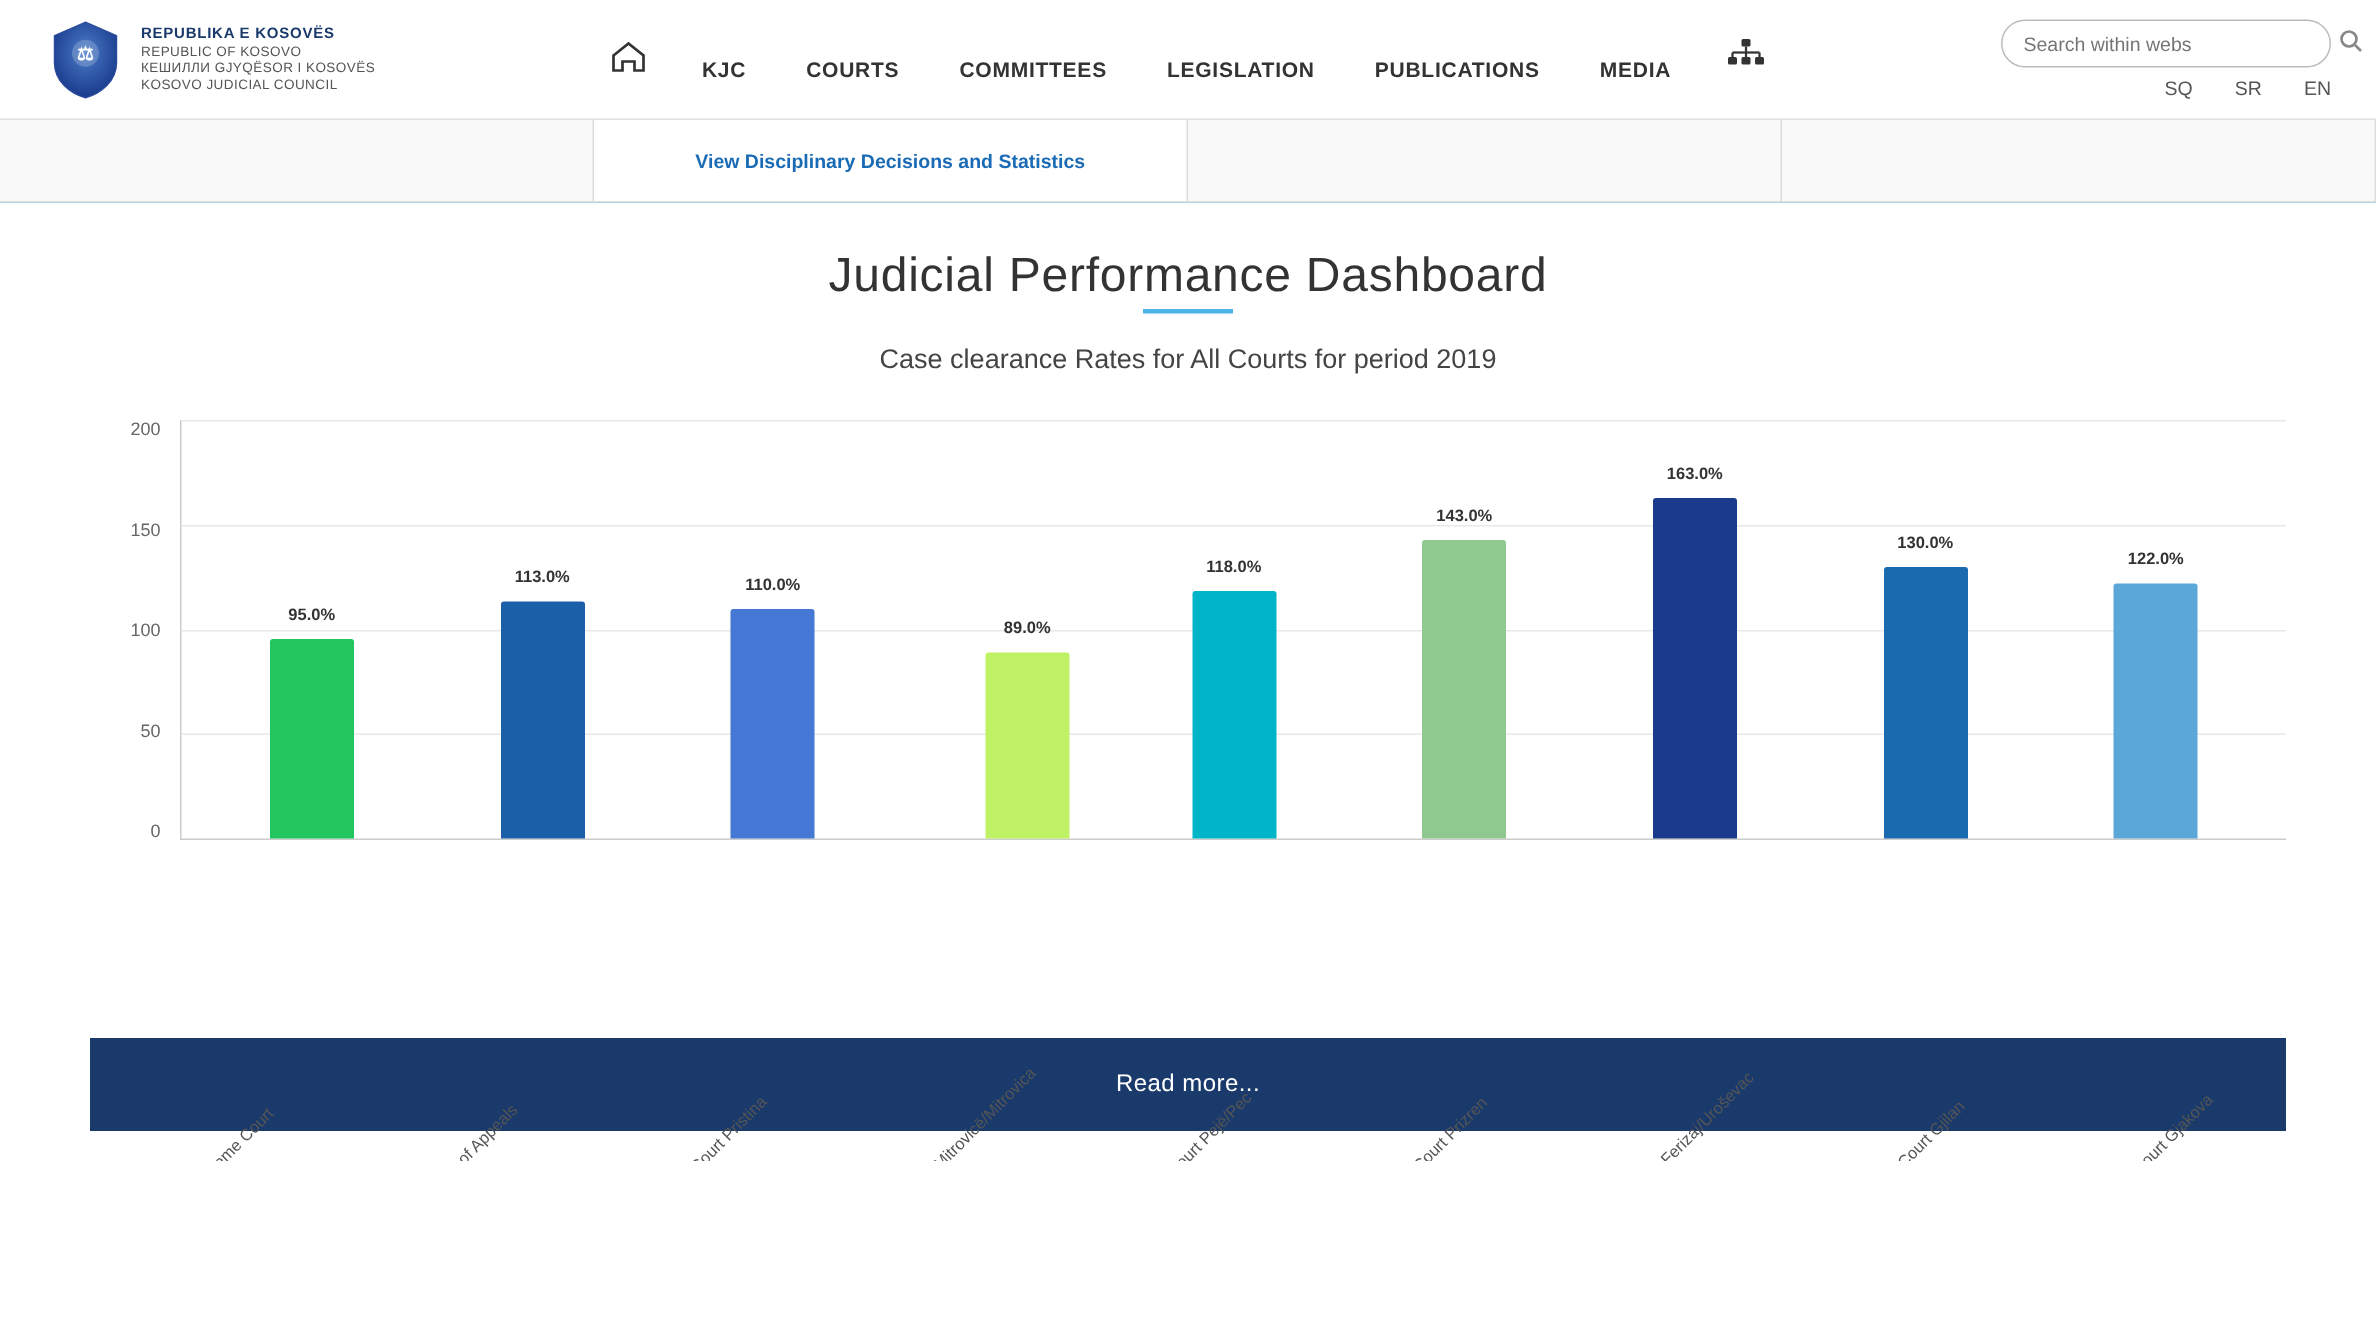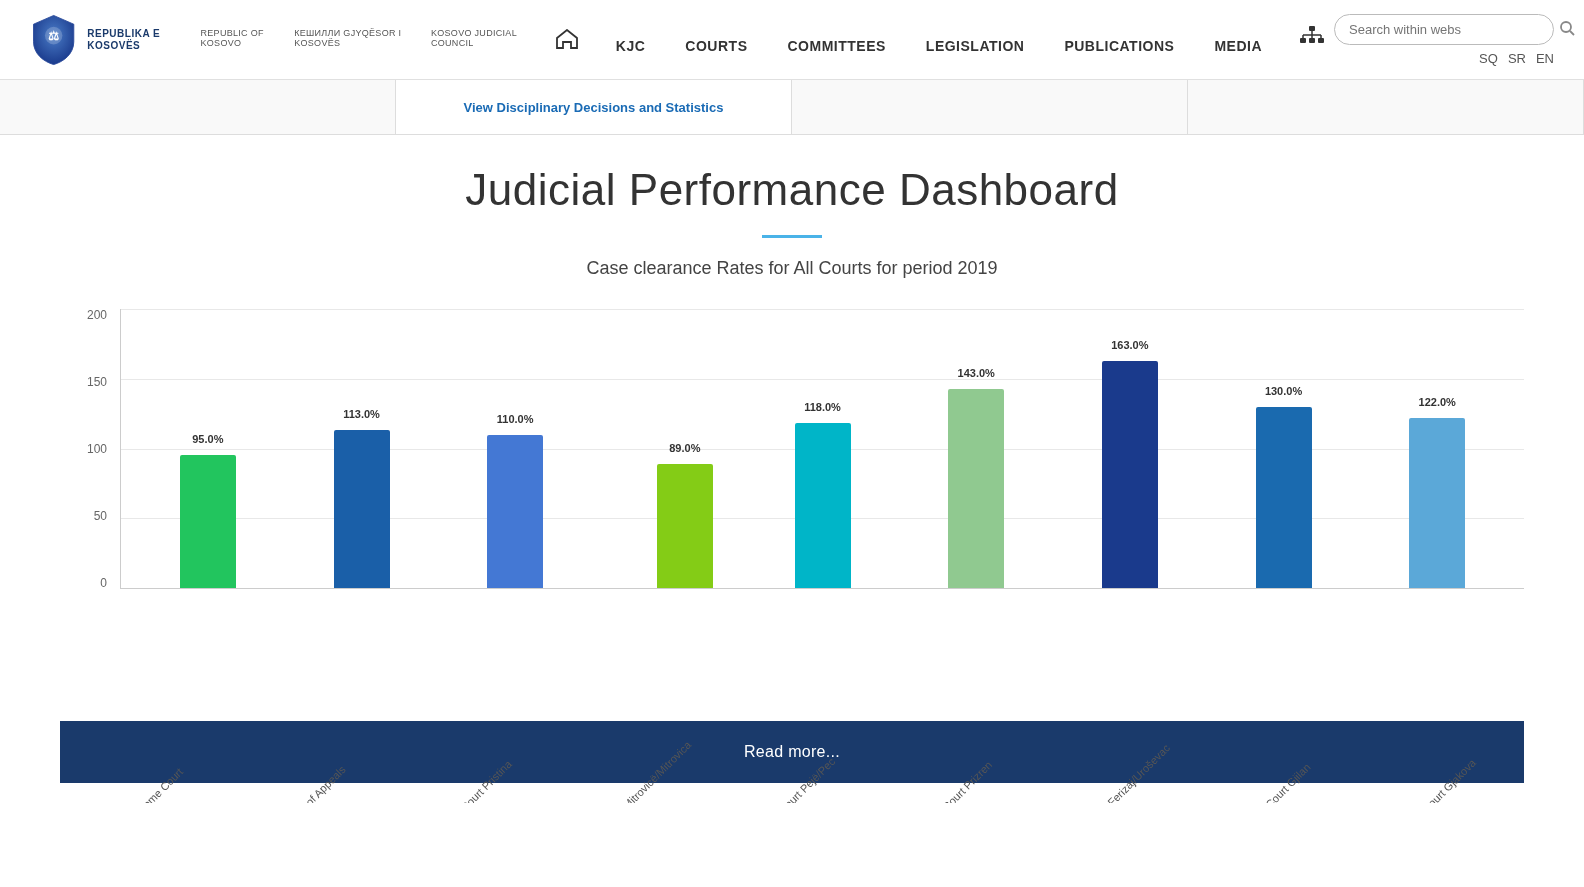--- a/index.html
+++ b/index.html
@@ -21,21 +21,21 @@
       align-items: center;
       gap: 10px;
       text-decoration: none;
     }
     .logo-shield {
       width: 54px;
       height: 54px;
     }
     .logo-text {
       display: flex;
-      flex-direction: row;
+      flex-direction: column;
       line-height: 1.2;
     }
     .logo-text .org-name {
       font-size: 10px;
       font-weight: 700;
       color: #1a3a6b;
       text-transform: uppercase;
       letter-spacing: 0.5px;
     }
     .logo-text .org-sub {
@@ -94,21 +94,21 @@
       color: #999;
       flex: 1;
       background: transparent;
     }
     .search-box .search-icon-svg {
       color: #888;
       font-size: 15px;
     }
     .lang-switcher {
       display: flex;
-      gap: 10px;
+      gap: 28px;
     }
     .lang-btn {
       font-size: 13px;
       color: #555;
       cursor: pointer;
       font-weight: 500;
     }
 
     
     .cards-strip {
@@ -137,24 +137,24 @@
     }
 
     
     .main-content {
       padding: 30px 60px 20px;
     }
 
     
     .dashboard-title {
       text-align: center;
-      font-size: 44px;
+      font-size: 32px;
       font-weight: 300;
       color: #333;
-      margin-bottom: 20px;
+      margin-bottom: 4px;
       letter-spacing: 0.5px;
     }
     .title-underline {
       width: 60px;
       height: 3px;
       background: #4ab3e8;
       margin: 0 auto 20px;
     }
     .chart-subtitle {
       text-align: center;
@@ -391,21 +391,21 @@
             <div class="bar" style="height: 56.5%; background: rgb(26, 95, 168);">
               <span class="bar-label">113.0%</span>
             </div>
           </div>
           <div class="bar-group">
             <div class="bar" style="height: 55%; background: rgb(68, 120, 212);">
               <span class="bar-label">110.0%</span>
             </div>
           </div>
           <div class="bar-group">
-            <div class="bar" style="height: 44.5%; background: #84cc16; margin-left: 32px;">
+            <div class="bar" style="height: 44.5%; background: #bef264; margin-left: 32px;">
               <span class="bar-label">89.0%</span>
             </div>
           </div>
           <div class="bar-group">
             <div class="bar" style="height: 59%; background: rgb(0, 181, 200);">
               <span class="bar-label">118.0%</span>
             </div>
           </div>
           <div class="bar-group">
             <div class="bar" style="height: 71.5%; background: rgb(144, 201, 144);">

